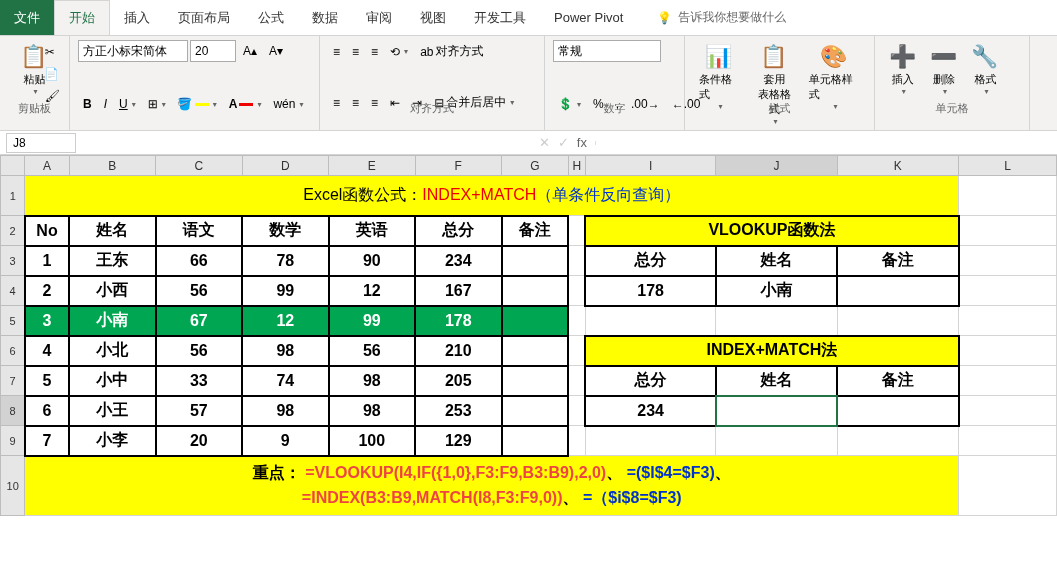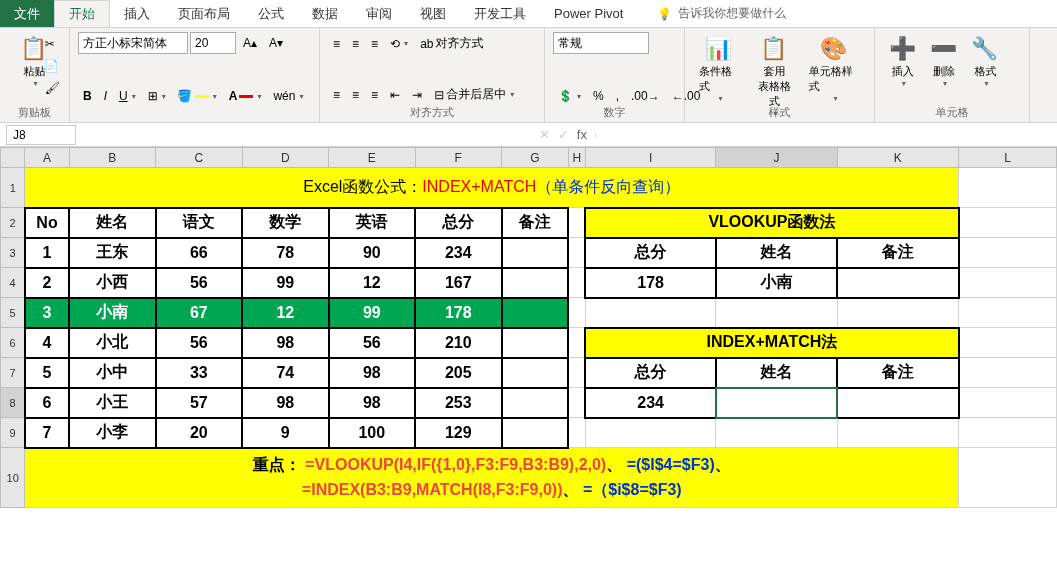--- a/index.html
+++ b/index.html
@@ -1,29 +1,29 @@
 <!DOCTYPE html>
 <html><head>
 <meta charset="utf-8">
 <style>
 * { margin: 0; padding: 0; box-sizing: border-box; font-family: "Microsoft YaHei", sans-serif; }
 body { background: #fff; overflow: hidden; }
 
 
-.ribbon-tabs { display: flex; background: #fff; border-bottom: 1px solid #d4d4d4; height: 28px; align-items: stretch; }
+.ribbon-tabs { display: flex; background: #fff; border-bottom: 1px solid #d4d4d4; height: 36px; align-items: stretch; }
 .ribbon-tab { padding: 4px 14px; font-size: 13px; color: #333; cursor: pointer; display: flex; align-items: center; }
 .ribbon-tab.file { background: #217346; color: #fff; }
 .ribbon-tab.active { background: #f3f2f1; border-top: 1px solid #d4d4d4; border-left: 1px solid #d4d4d4; border-right: 1px solid #d4d4d4; color: #217346; font-weight: 500; }
 .tell-me { display: flex; align-items: center; margin-left: 20px; font-size: 12px; color: #666; }
 .tell-me .bulb { margin-right: 6px; }
 
 
 .ribbon { display: flex; background: #f3f2f1; border-bottom: 1px solid #d4d4d4; height: 95px; }
 .ribbon-group { border-right: 1px solid #d4d4d4; padding: 4px 8px 16px; display: flex; flex-direction: column; justify-content: space-between; position: relative; }
-.ribbon-group-label { text-align: center; font-size: 11px; color: #666; position: absolute; bottom: 2px; left: 0; right: 0; }
+.ribbon-group-label { text-align: center; font-size: 11px; color: #666; position: absolute; bottom: 14px; left: 0; right: 0; }
 .ribbon-row { display: flex; align-items: center; gap: 2px; }
 .ribbon-btn { padding: 2px 4px; font-size: 12px; cursor: pointer; border: 1px solid transparent; display: flex; align-items: center; gap: 2px; }
 .big-btn { display: flex; flex-direction: column; align-items: center; padding: 4px 6px; font-size: 11px; cursor: pointer; }
 .big-btn .icon { font-size: 22px; margin-bottom: 2px; }
 .font-select { height: 22px; font-size: 12px; border: 1px solid #ababab; background: #fff; padding: 0 4px; }
 .font-name { width: 110px; }
 .font-size { width: 46px; }
 .dd { font-size: 8px; margin-left: 2px; color: #666; }
 
 
@@ -141,21 +141,21 @@
       <span class="ribbon-btn">≡</span>
       <span class="ribbon-btn">⇤</span>
       <span class="ribbon-btn">⇥</span>
       <span class="ribbon-btn">⊟ <span>合并后居中</span><span class="dd">▾</span></span>
     </div>
     <div class="ribbon-group-label">对齐方式</div>
   </div>
 
   <div class="ribbon-group" style="width:140px">
     <div class="ribbon-row">
-      <input class="font-select" style="width: 96px;" value="常规">
+      <input class="font-select" style="width: 108px;" value="常规">
     </div>
     <div class="ribbon-row">
       <span class="ribbon-btn">💲<span class="dd">▾</span></span>
       <span class="ribbon-btn">%</span>
       <span class="ribbon-btn">,</span>
       <span class="ribbon-btn">.00→</span>
       <span class="ribbon-btn">←.00</span>
     </div>
     <div class="ribbon-group-label">数字</div>
   </div>

